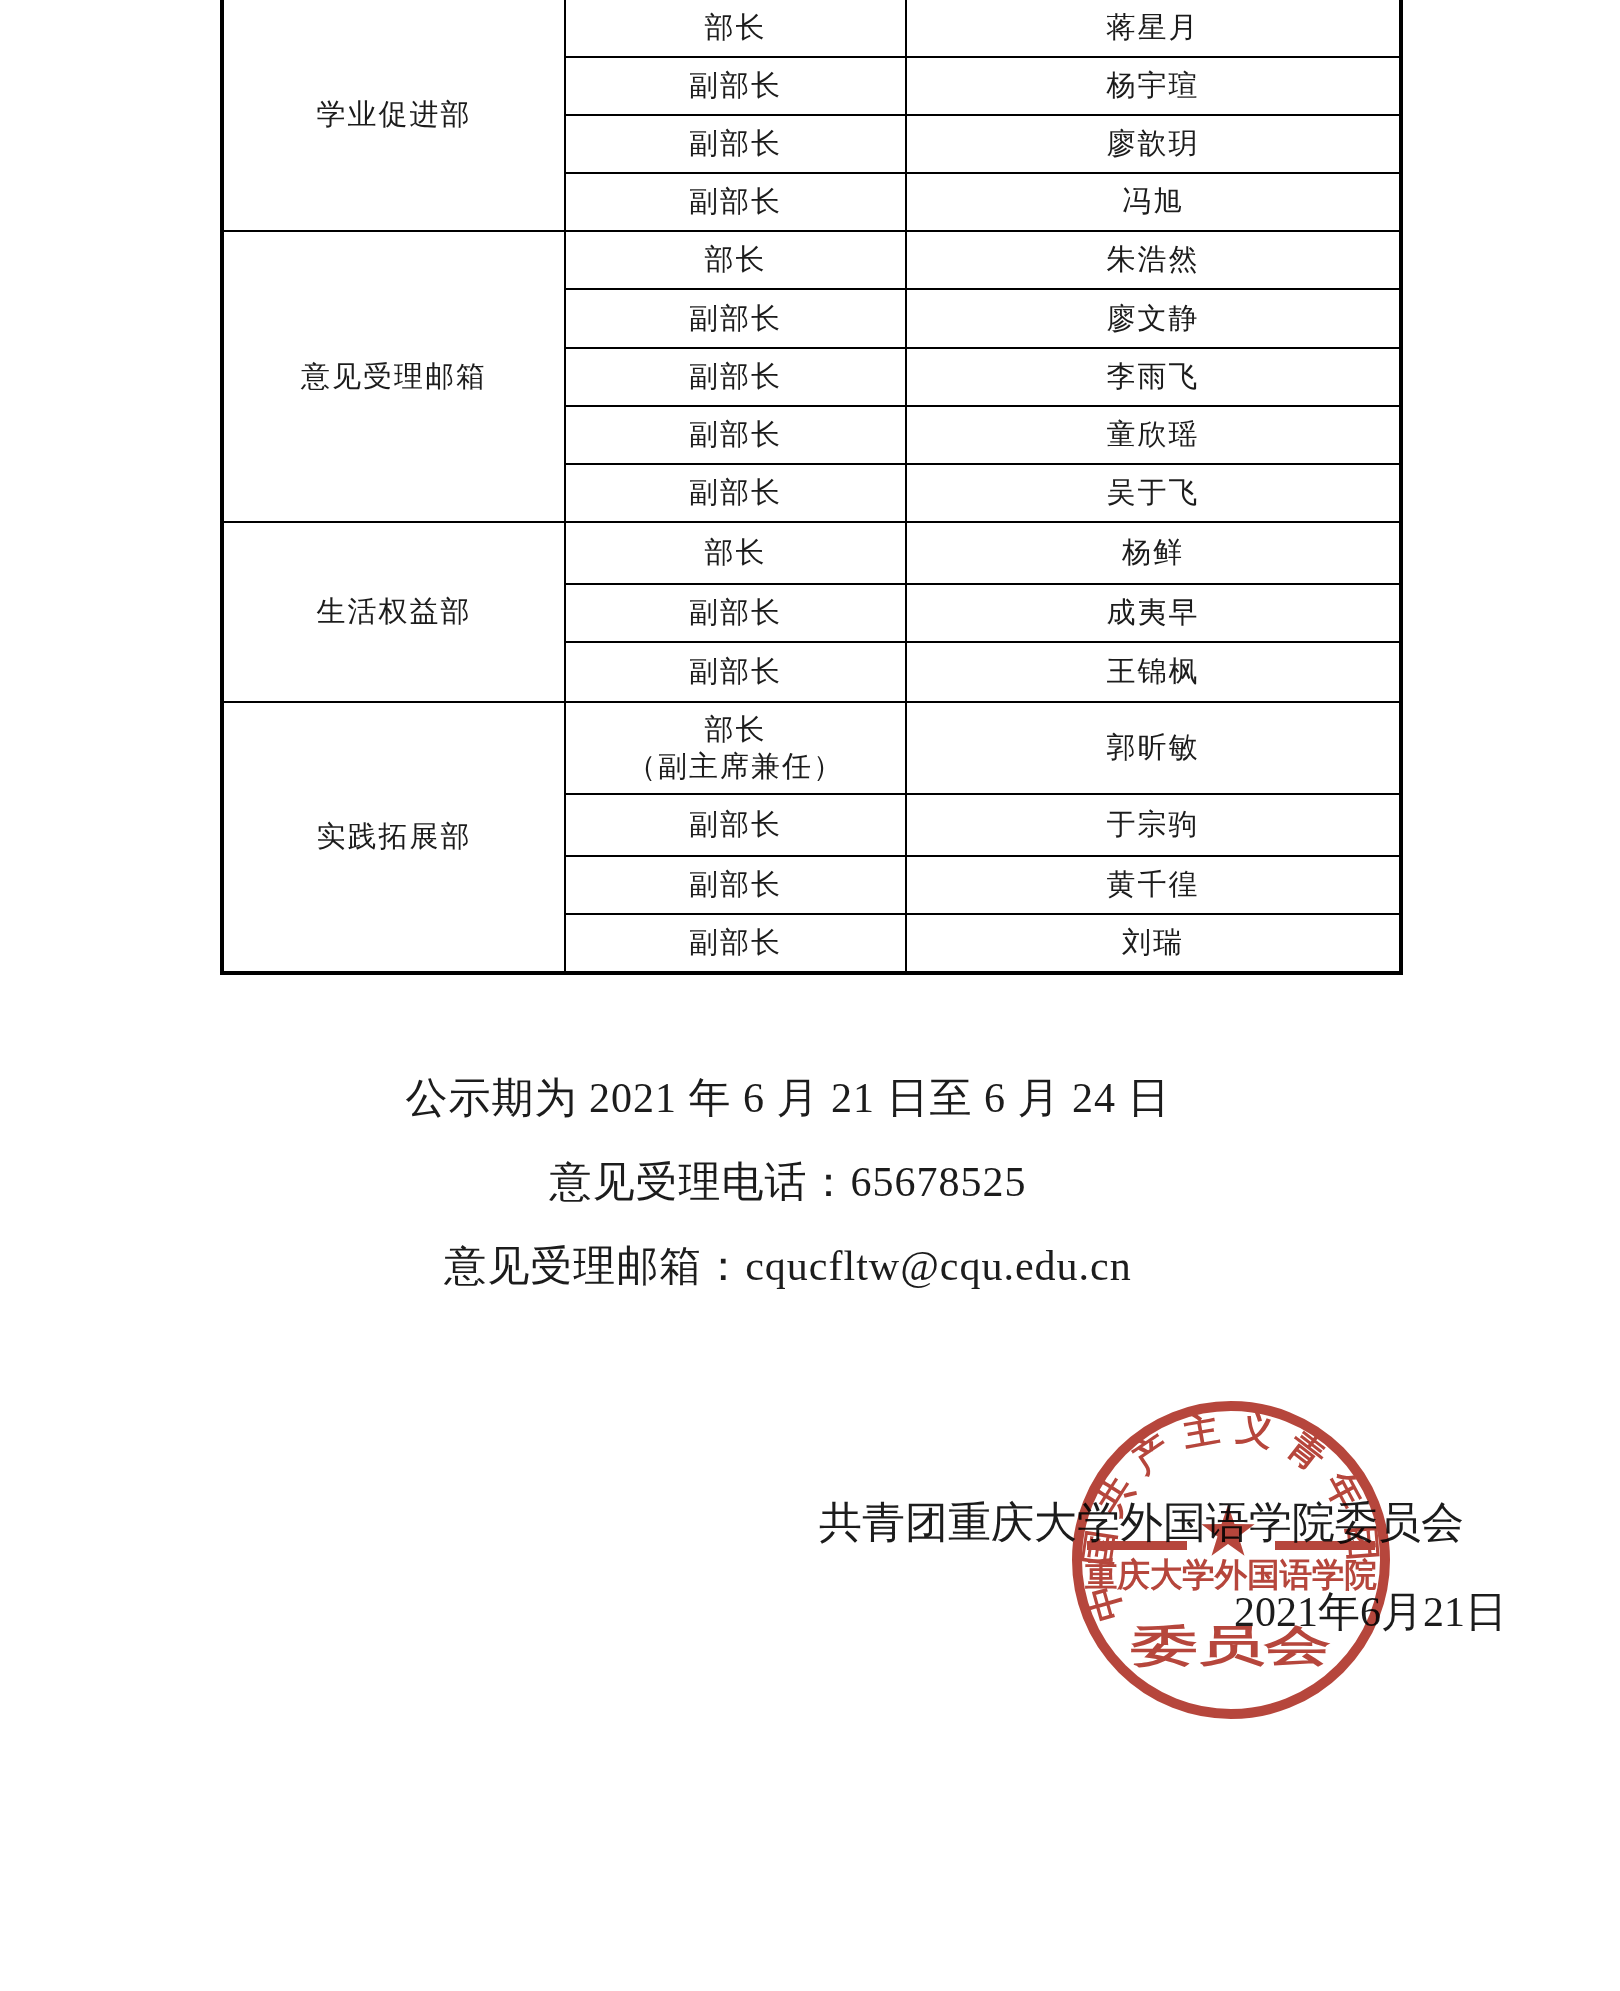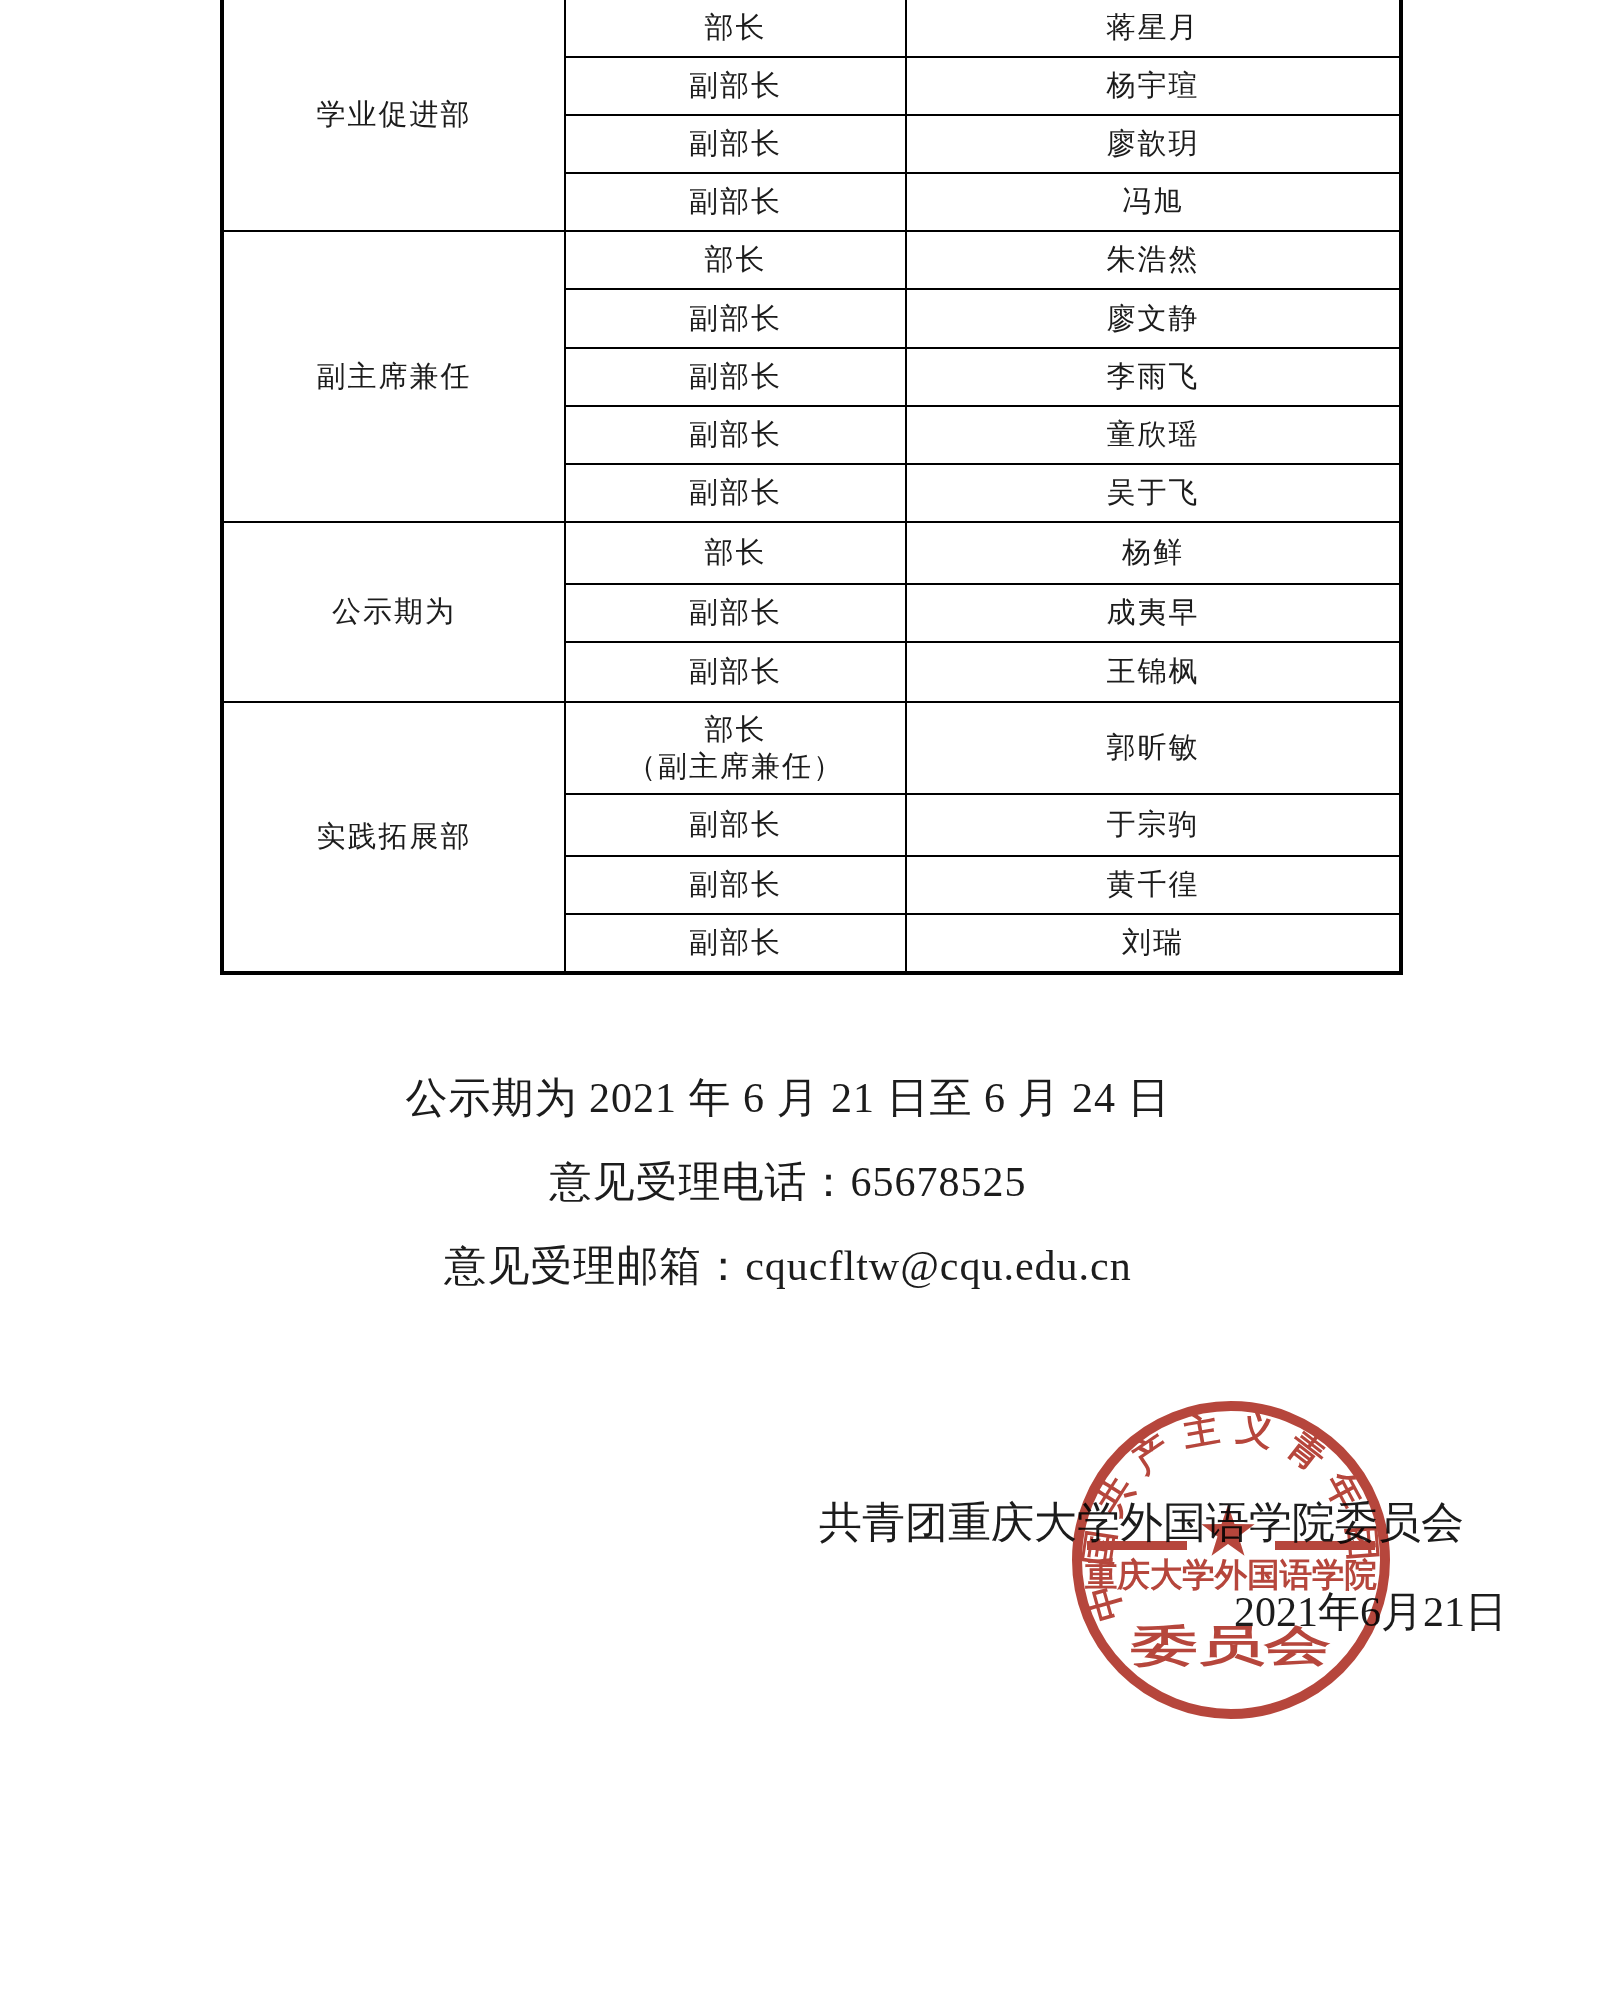--- a/index.html
+++ b/index.html
@@ -86,21 +86,21 @@
       <tr style="height:56px">
         <td>副部长</td>
         <td>廖歆玥</td>
       </tr>
       <tr style="height:58px">
         <td class="g-end">副部长</td>
         <td class="g-end">冯旭</td>
       </tr>
 
       <tr style="height:57px">
-        <td class="dept" rowspan="5">副主席兼任</td>
+        <td class="dept" rowspan="5">意见受理邮箱</td>
         <td>部长</td>
         <td>朱浩然</td>
       </tr>
       <tr style="height:59px">
         <td>副部长</td>
         <td>廖文静</td>
       </tr>
       <tr style="height:58px">
         <td>副部长</td>
         <td>李雨飞</td>
@@ -108,21 +108,21 @@
       <tr style="height:57px">
         <td>副部长</td>
         <td>童欣瑶</td>
       </tr>
       <tr style="height:58px">
         <td class="g-end">副部长</td>
         <td class="g-end">吴于飞</td>
       </tr>
 
       <tr style="height:62px">
-        <td class="dept" rowspan="3">公示期为</td>
+        <td class="dept" rowspan="3">生活权益部</td>
         <td>部长</td>
         <td>杨鲜</td>
       </tr>
       <tr style="height:58px">
         <td>副部长</td>
         <td>成夷早</td>
       </tr>
       <tr style="height:60px">
         <td class="g-end">副部长</td>
         <td class="g-end">王锦枫</td>

